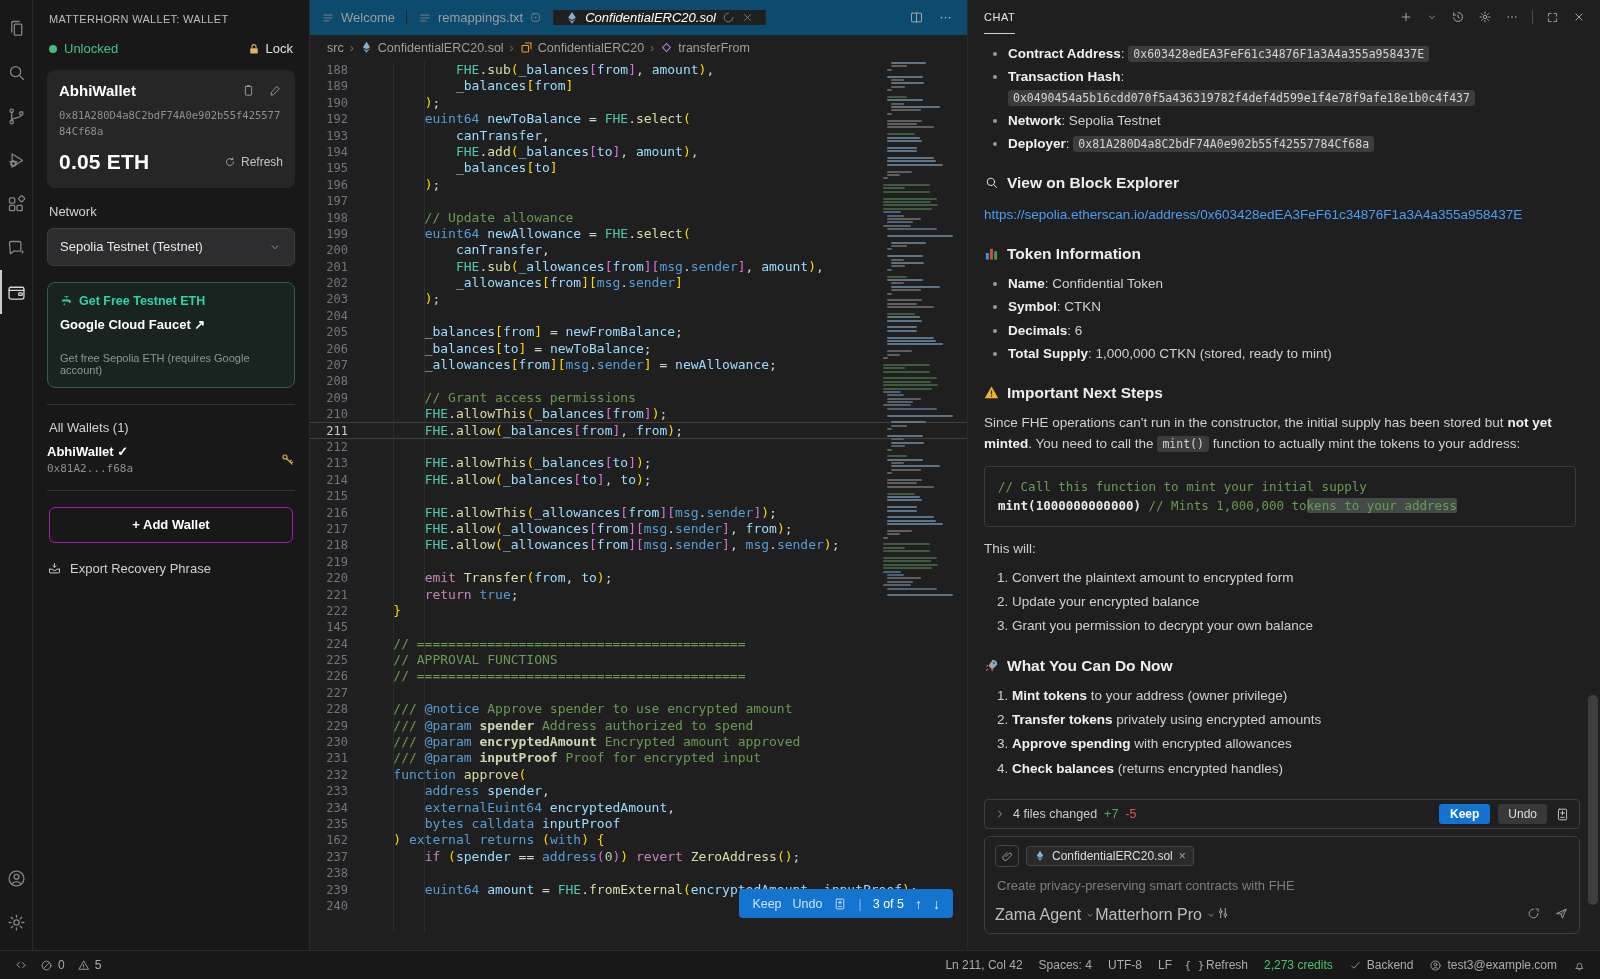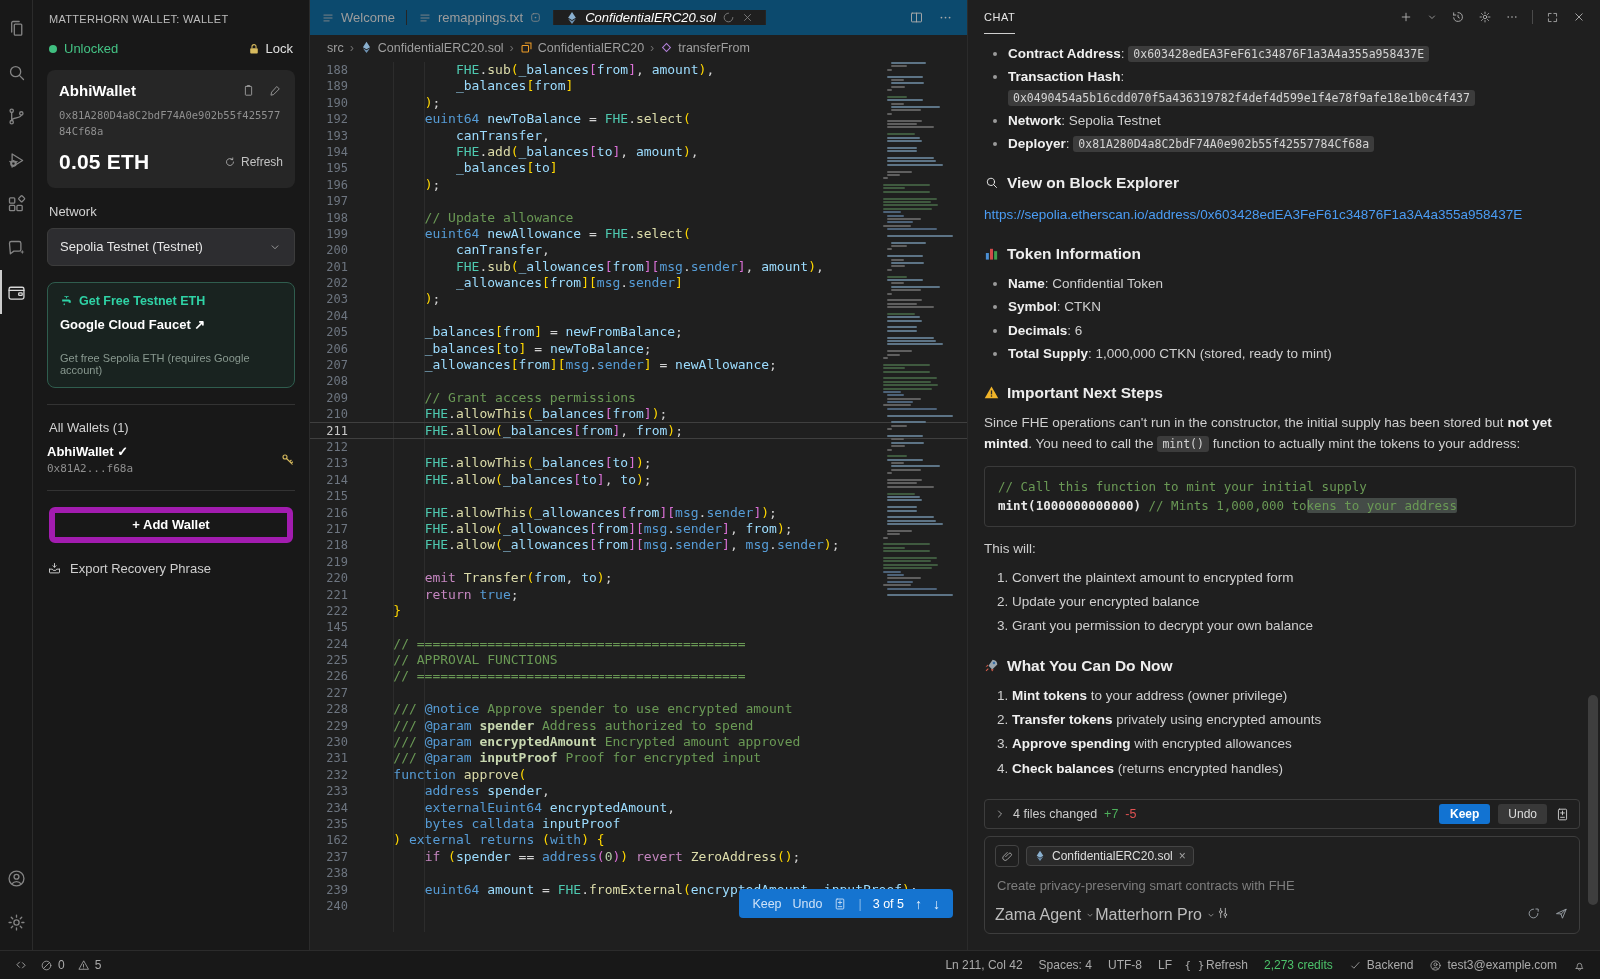--- a/index.html
+++ b/index.html
@@ -33,21 +33,21 @@
   .select .icon{margin-left:auto;color:#a5a5a5}
   .faucet{border:1px solid #2f5d4e;background:rgba(39,138,106,.10);border-radius:8px;padding:11px 12px;margin-bottom:16px}
   .faucet-title{color:#2fd3a6;font-weight:bold;font-size:12.5px;display:flex;gap:6px;align-items:center}
   .faucet-link{color:#fff;font-weight:bold;font-size:13px;margin-top:9px;cursor:pointer}
   .faucet-desc{color:#88988f;font-size:11px;margin-top:20px}
   .sb-hr{border-top:1px solid #333;margin:15px 0}
   .wallet-item{display:flex;align-items:center;cursor:pointer}
   .wi-name{font-size:13px;font-weight:bold;color:#fff}
   .wi-addr{font-family:"DejaVu Sans Mono",monospace;font-size:11px;color:#8f8f8f;margin-top:3px}
   .wallet-item .icon{margin-left:auto}
-  .add-wallet{border:6px solid #a21caf;border-radius:6px;height:36px;display:flex;align-items:center;justify-content:center;color:#fff;font-size:13px;font-weight:bold;margin:16px 2px 0;cursor:pointer}
+  .add-wallet{border:1px solid #a21caf;border-radius:6px;height:36px;display:flex;align-items:center;justify-content:center;color:#fff;font-size:13px;font-weight:bold;margin:16px 2px 0;cursor:pointer}
   .export{display:flex;gap:8px;color:#cfcfcf;font-size:13px;align-items:center;margin-top:18px;cursor:pointer}
   
   .editor{flex:1;min-width:0;background:#1f1f1f;border-right:1px solid #2b2b2b;display:flex;flex-direction:column;position:relative}
   .tabbar{height:35px;background:#0c4a6e;display:flex;align-items:center;flex:none}
   .tab{display:flex;align-items:center;gap:6px;padding:0 11px;font-size:13px;color:#9d9d9d;border-right:1px solid #252525;cursor:pointer;white-space:nowrap}
   .tab.active{background:#1f1f1f;color:#fff}
   .tab-label.italic{font-style:italic}
   .tab .icon{color:#8a8a8a}
   .tab-actions{margin-left:auto;display:flex;align-items:center;gap:14px;color:#ababab;padding-right:14px}
   .breadcrumbs{height:25px;display:flex;align-items:center;gap:6px;padding:0 17px;font-size:12.5px;color:#9f9f9f;flex:none}

